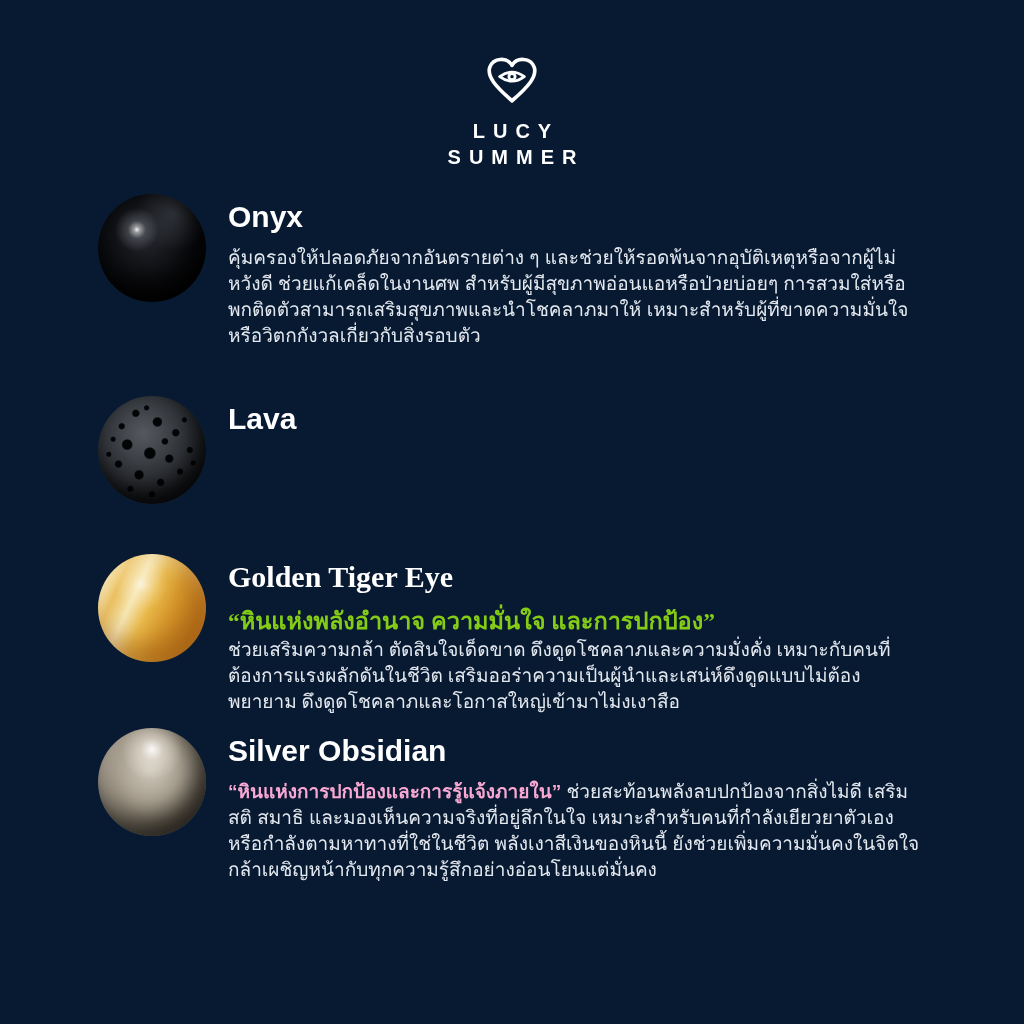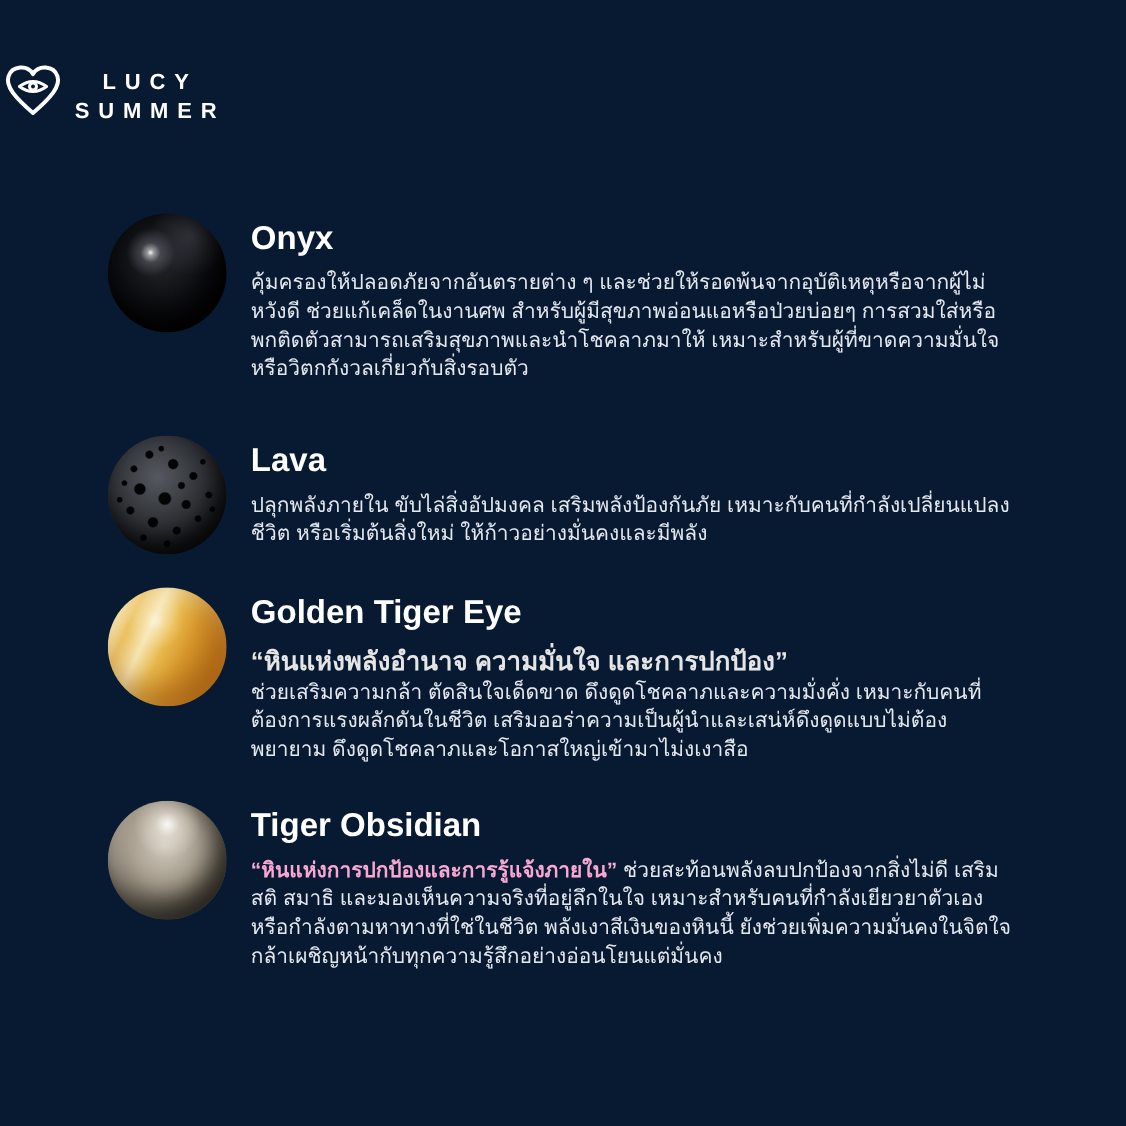--- a/index.html
+++ b/index.html
@@ -15,21 +15,21 @@
     margin: 0 auto;
   }
 
   
   .brand {
     position: absolute;
     top: 54px;
     left: 0;
     width: 100%;
     display: flex;
-    flex-direction: row;
+    flex-direction: column;
     align-items: center;
   }
   .brand svg { display: block; }
   .brand-name {
     margin-top: 8px;
     color: #FFFFFF;
     font-weight: 700;
     font-size: 20px;
     letter-spacing: 8px;
     text-indent: 8px;
@@ -41,21 +41,21 @@
   .stone {
     position: absolute;
     left: 98px;
     width: 828px;
     display: flex;
     align-items: flex-start;
     gap: 22px;
   }
   .stone-onyx   { top: 194px; }
   .stone-lava   { top: 396px; justify-content: space-between; }
-  .stone-tiger  { top: 534px; }
+  .stone-tiger  { top: 554px; font-family: Liberation Serif, serif; }
   .stone-silver { top: 728px; }
 
   .bead {
     flex: 0 0 108px;
     width: 108px;
     height: 108px;
     border-radius: 50%;
   }
 
   .bead-onyx {
@@ -112,21 +112,21 @@
 
   .stone-info { flex: 1; min-width: 0; }
   .stone-title {
     color: #FFFFFF;
     font-size: 30px;
     font-weight: 700;
     line-height: 1.15;
     margin: 6px 0 10px 0;
   }
   .stone-tagline {
-    color: #e5e5e5;
+    color: #84cc16;
     font-size: 23.5px;
     font-weight: 700;
     line-height: 1.38;
   }
   .stone-desc {
     color: #E4E9F0;
     font-size: 19px;
     font-weight: 400;
     line-height: 1.38;
   }
@@ -157,34 +157,33 @@
     <div class="stone-info">
       <h2 class="stone-title">Onyx</h2>
       <p class="stone-desc">คุ้มครองให้ปลอดภัยจากอันตรายต่าง ๆ และช่วยให้รอดพ้นจากอุบัติเหตุหรือจากผู้ไม่หวังดี ช่วยแก้เคล็ดในงานศพ สำหรับผู้มีสุขภาพอ่อนแอหรือป่วยบ่อยๆ การสวมใส่หรือพกติดตัวสามารถเสริมสุขภาพและนำโชคลาภมาให้ เหมาะสำหรับผู้ที่ขาดความมั่นใจหรือวิตกกังวลเกี่ยวกับสิ่งรอบตัว</p>
     </div>
   </section>
 
   <section class="stone stone-lava">
     <div class="bead bead-lava"></div>
     <div class="stone-info">
       <h2 class="stone-title">Lava</h2>
-      <p class="stone-desc">ปลุกพลังภายใน ขับไล่สิ่งอัปมงคล เสริมพลังป้องกันภัย เหมาะกับคนที่กำลังเปลี่ยนแปลงชีวิต หรือเริ่มต้นสิ่งใหม่ ให้ก้าวอย่างมั่นคงและมีพลัง</p>
     </div>
   </section>
 
   <section class="stone stone-tiger">
     <div class="bead bead-tiger"></div>
     <div class="stone-info">
       <h2 class="stone-title">Golden Tiger Eye</h2>
       <p class="stone-tagline">“หินแห่งพลังอำนาจ ความมั่นใจ และการปกป้อง”</p>
       <p class="stone-desc">ช่วยเสริมความกล้า ตัดสินใจเด็ดขาด ดึงดูดโชคลาภและความมั่งคั่ง เหมาะกับคนที่ต้องการแรงผลักดันในชีวิต เสริมออร่าความเป็นผู้นำและเสน่ห์ดึงดูดแบบไม่ต้องพยายาม ดึงดูดโชคลาภและโอกาสใหญ่เข้ามาไม่งเงาสือ</p>
     </div>
   </section>
 
   <section class="stone stone-silver">
     <div class="bead bead-silver"></div>
     <div class="stone-info">
-      <h2 class="stone-title">Tiger Obsidian</h2>
+      <h2 class="stone-title">Silver Obsidian</h2>
       <p class="stone-desc"><strong>“หินแห่งการปกป้องและการรู้แจ้งภายใน”</strong> <span>ช่วยสะท้อนพลังลบปกป้องจากสิ่งไม่ดี เสริมสติ สมาธิ และมองเห็นความจริงที่อยู่ลึกในใจ เหมาะสำหรับคนที่กำลังเยียวยาตัวเอง หรือกำลังตามหาทางที่ใช่ในชีวิต พลังเงาสีเงินของหินนี้ ยังช่วยเพิ่มความมั่นคงในจิตใจ กล้าเผชิญหน้ากับทุกความรู้สึกอย่างอ่อนโยนแต่มั่นคง</span></p>
     </div>
   </section>
 
 </div>
 
 </body></html>

